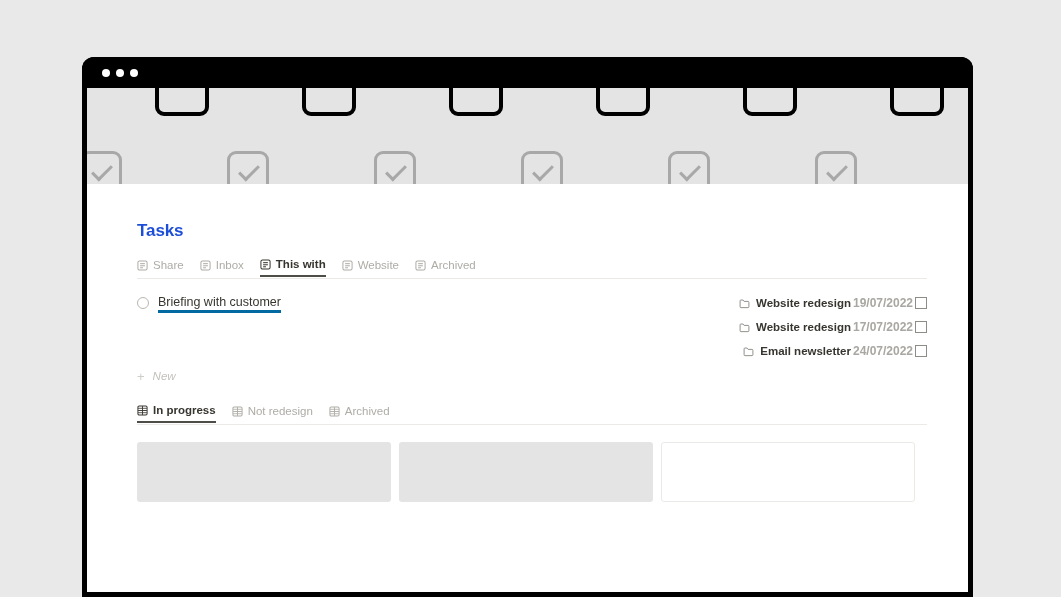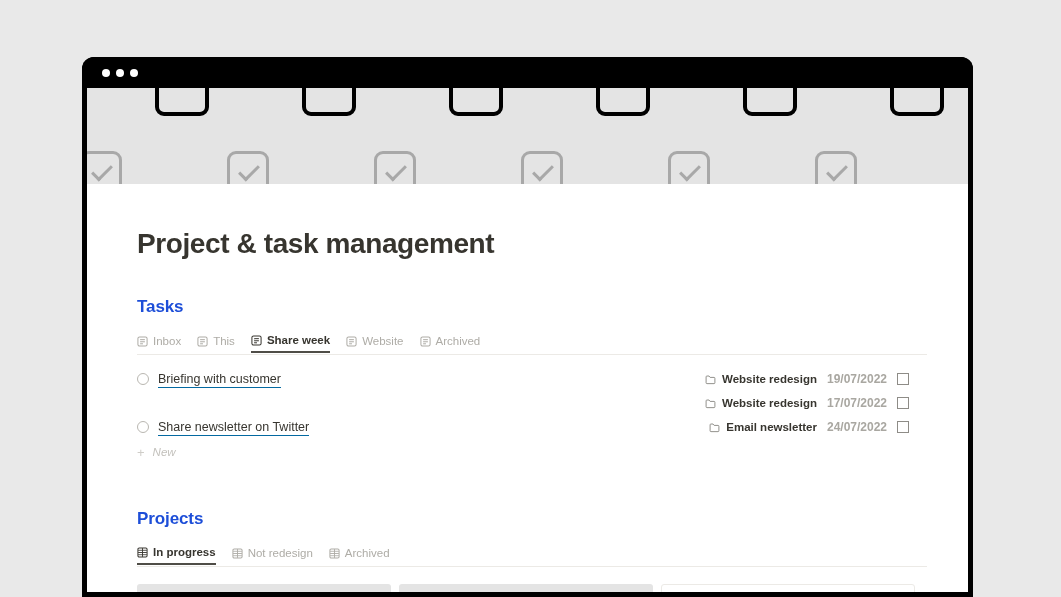--- a/index.html
+++ b/index.html
@@ -181,32 +181,32 @@
     height: 12px;
     border: 1.4px solid #b9b7b1;
     border-radius: 50%;
     box-sizing: border-box;
     cursor: pointer;
     flex: none;
   }
   .task-title {
     font-size: 12.5px;
     color: #37352f;
-    border-bottom: 1px solid #0369a1;
+    border-bottom: 3px solid #0369a1;
     line-height: 16px;
     cursor: text;
   }
   .task-right {
     position: absolute;
-    right: 18px;
+    right: 0;
     top: 0;
     display: flex;
     align-items: center;
     height: 24px;
-    gap: 9px;
+    gap: 1px;
   }
   .project-tag {
     display: inline-flex;
     align-items: center;
     gap: 6px;
     font-size: 11.5px;
     font-weight: bold;
     color: #37352f;
     cursor: pointer;
   }
@@ -289,54 +289,53 @@
           <div class="hero-check" style="left: 287.083px;"></div>
           <div class="hero-check" style="left: 433.917px;"></div>
           <div class="hero-check" style="left: 580.75px;"></div>
           <div class="hero-check" style="left: 727.583px;"></div>
         </div>
     </div>
 
     <div id="page-content">
       <div id="content-inner">
 
-        <h1 id="page-title">Project &amp; task management</h1>
 
         <h2 id="tasks-heading" class="section-heading">Tasks</h2>
 
         <div class="tabstrip" id="tasks-tabstrip"><div class="tab">
               <span class="tab-icon">
                 <svg width="11" height="11" viewBox="0 0 12 12" fill="none">
                   <rect x="1" y="1" width="10" height="10" rx="1.8" stroke="currentColor" stroke-width="1.1" fill="none"></rect>
                   <line x1="3.4" y1="4" x2="8.6" y2="4" stroke="currentColor" stroke-width="1.1"></line>
                   <line x1="3.4" y1="6.3" x2="8.6" y2="6.3" stroke="currentColor" stroke-width="1.1"></line>
                   <line x1="3.4" y1="8.5" x2="6.5" y2="8.5" stroke="currentColor" stroke-width="1.1"></line>
                 </svg>
               </span>
-              <span>Inbox</span>
+              <span>Share</span>
             </div><div class="tab">
               <span class="tab-icon">
                 <svg width="11" height="11" viewBox="0 0 12 12" fill="none">
                   <rect x="1" y="1" width="10" height="10" rx="1.8" stroke="currentColor" stroke-width="1.1" fill="none"></rect>
                   <line x1="3.4" y1="4" x2="8.6" y2="4" stroke="currentColor" stroke-width="1.1"></line>
                   <line x1="3.4" y1="6.3" x2="8.6" y2="6.3" stroke="currentColor" stroke-width="1.1"></line>
                   <line x1="3.4" y1="8.5" x2="6.5" y2="8.5" stroke="currentColor" stroke-width="1.1"></line>
                 </svg>
               </span>
-              <span>This</span>
+              <span>Inbox</span>
             </div><div class="tab active">
               <span class="tab-icon">
                 <svg width="11" height="11" viewBox="0 0 12 12" fill="none">
                   <rect x="1" y="1" width="10" height="10" rx="1.8" stroke="currentColor" stroke-width="1.1" fill="none"></rect>
                   <line x1="3.4" y1="4" x2="8.6" y2="4" stroke="currentColor" stroke-width="1.1"></line>
                   <line x1="3.4" y1="6.3" x2="8.6" y2="6.3" stroke="currentColor" stroke-width="1.1"></line>
                   <line x1="3.4" y1="8.5" x2="6.5" y2="8.5" stroke="currentColor" stroke-width="1.1"></line>
                 </svg>
               </span>
-              <span>Share week</span>
+              <span>This with</span>
             </div><div class="tab">
               <span class="tab-icon">
                 <svg width="11" height="11" viewBox="0 0 12 12" fill="none">
                   <rect x="1" y="1" width="10" height="10" rx="1.8" stroke="currentColor" stroke-width="1.1" fill="none"></rect>
                   <line x1="3.4" y1="4" x2="8.6" y2="4" stroke="currentColor" stroke-width="1.1"></line>
                   <line x1="3.4" y1="6.3" x2="8.6" y2="6.3" stroke="currentColor" stroke-width="1.1"></line>
                   <line x1="3.4" y1="8.5" x2="6.5" y2="8.5" stroke="currentColor" stroke-width="1.1"></line>
                 </svg>
               </span>
               <span>Website</span>
@@ -379,45 +378,40 @@
                       <path d="M1.2 9.6 V3.1 a0.9 0.9 0 0 1 0.9 -0.9 H4.4 L5.6 3.7 H9.9 a0.9 0.9 0 0 1 0.9 0.9 V9.6 a0.9 0.9 0 0 1 -0.9 0.9 H2.1 a0.9 0.9 0 0 1 -0.9 -0.9 Z" stroke="currentColor" stroke-width="1.05" fill="none" stroke-linejoin="round"></path>
                     </svg>
                   </span>
                   <span>Website redesign</span>
                 </span>
                 <span class="task-date">17/07/2022</span>
                 <span class="task-flag"></span>
               </div>
             </div>
             <div class="task-row">
-              <div class="task-left">
-                <span class="task-checkbox"></span>
-                <span class="task-title">Share newsletter on Twitter</span>
-              </div>
               <div class="task-right">
                 <span class="project-tag">
                   <span class="tab-icon" style="color: rgb(142, 140, 135);">
                     <svg width="11" height="11" viewBox="0 0 12 12" fill="none">
                       <path d="M1.2 9.6 V3.1 a0.9 0.9 0 0 1 0.9 -0.9 H4.4 L5.6 3.7 H9.9 a0.9 0.9 0 0 1 0.9 0.9 V9.6 a0.9 0.9 0 0 1 -0.9 0.9 H2.1 a0.9 0.9 0 0 1 -0.9 -0.9 Z" stroke="currentColor" stroke-width="1.05" fill="none" stroke-linejoin="round"></path>
                     </svg>
                   </span>
                   <span>Email newsletter</span>
                 </span>
                 <span class="task-date">24/07/2022</span>
                 <span class="task-flag"></span>
               </div>
             </div>
           </div>
 
         <div id="new-task-row">
           <span id="new-task-plus">+</span>
           <span id="new-task-label">New</span>
         </div>
 
-        <h2 id="projects-heading" class="section-heading">Projects</h2>
 
         <div class="tabstrip" id="projects-tabstrip"><div class="tab active">
               <span class="tab-icon">
                 <svg width="11" height="11" viewBox="0 0 12 12" fill="none">
                   <rect x="1" y="1" width="10" height="10" rx="1.4" stroke="currentColor" stroke-width="1.1" fill="none"></rect>
                   <line x1="6" y1="1.2" x2="6" y2="10.8" stroke="currentColor" stroke-width="1"></line>
                   <line x1="1.2" y1="6" x2="10.8" y2="6" stroke="currentColor" stroke-width="1"></line>
                   <line x1="1.2" y1="3.6" x2="10.8" y2="3.6" stroke="currentColor" stroke-width="0.9"></line>
                   <line x1="1.2" y1="8.4" x2="10.8" y2="8.4" stroke="currentColor" stroke-width="0.9"></line>
                 </svg>

